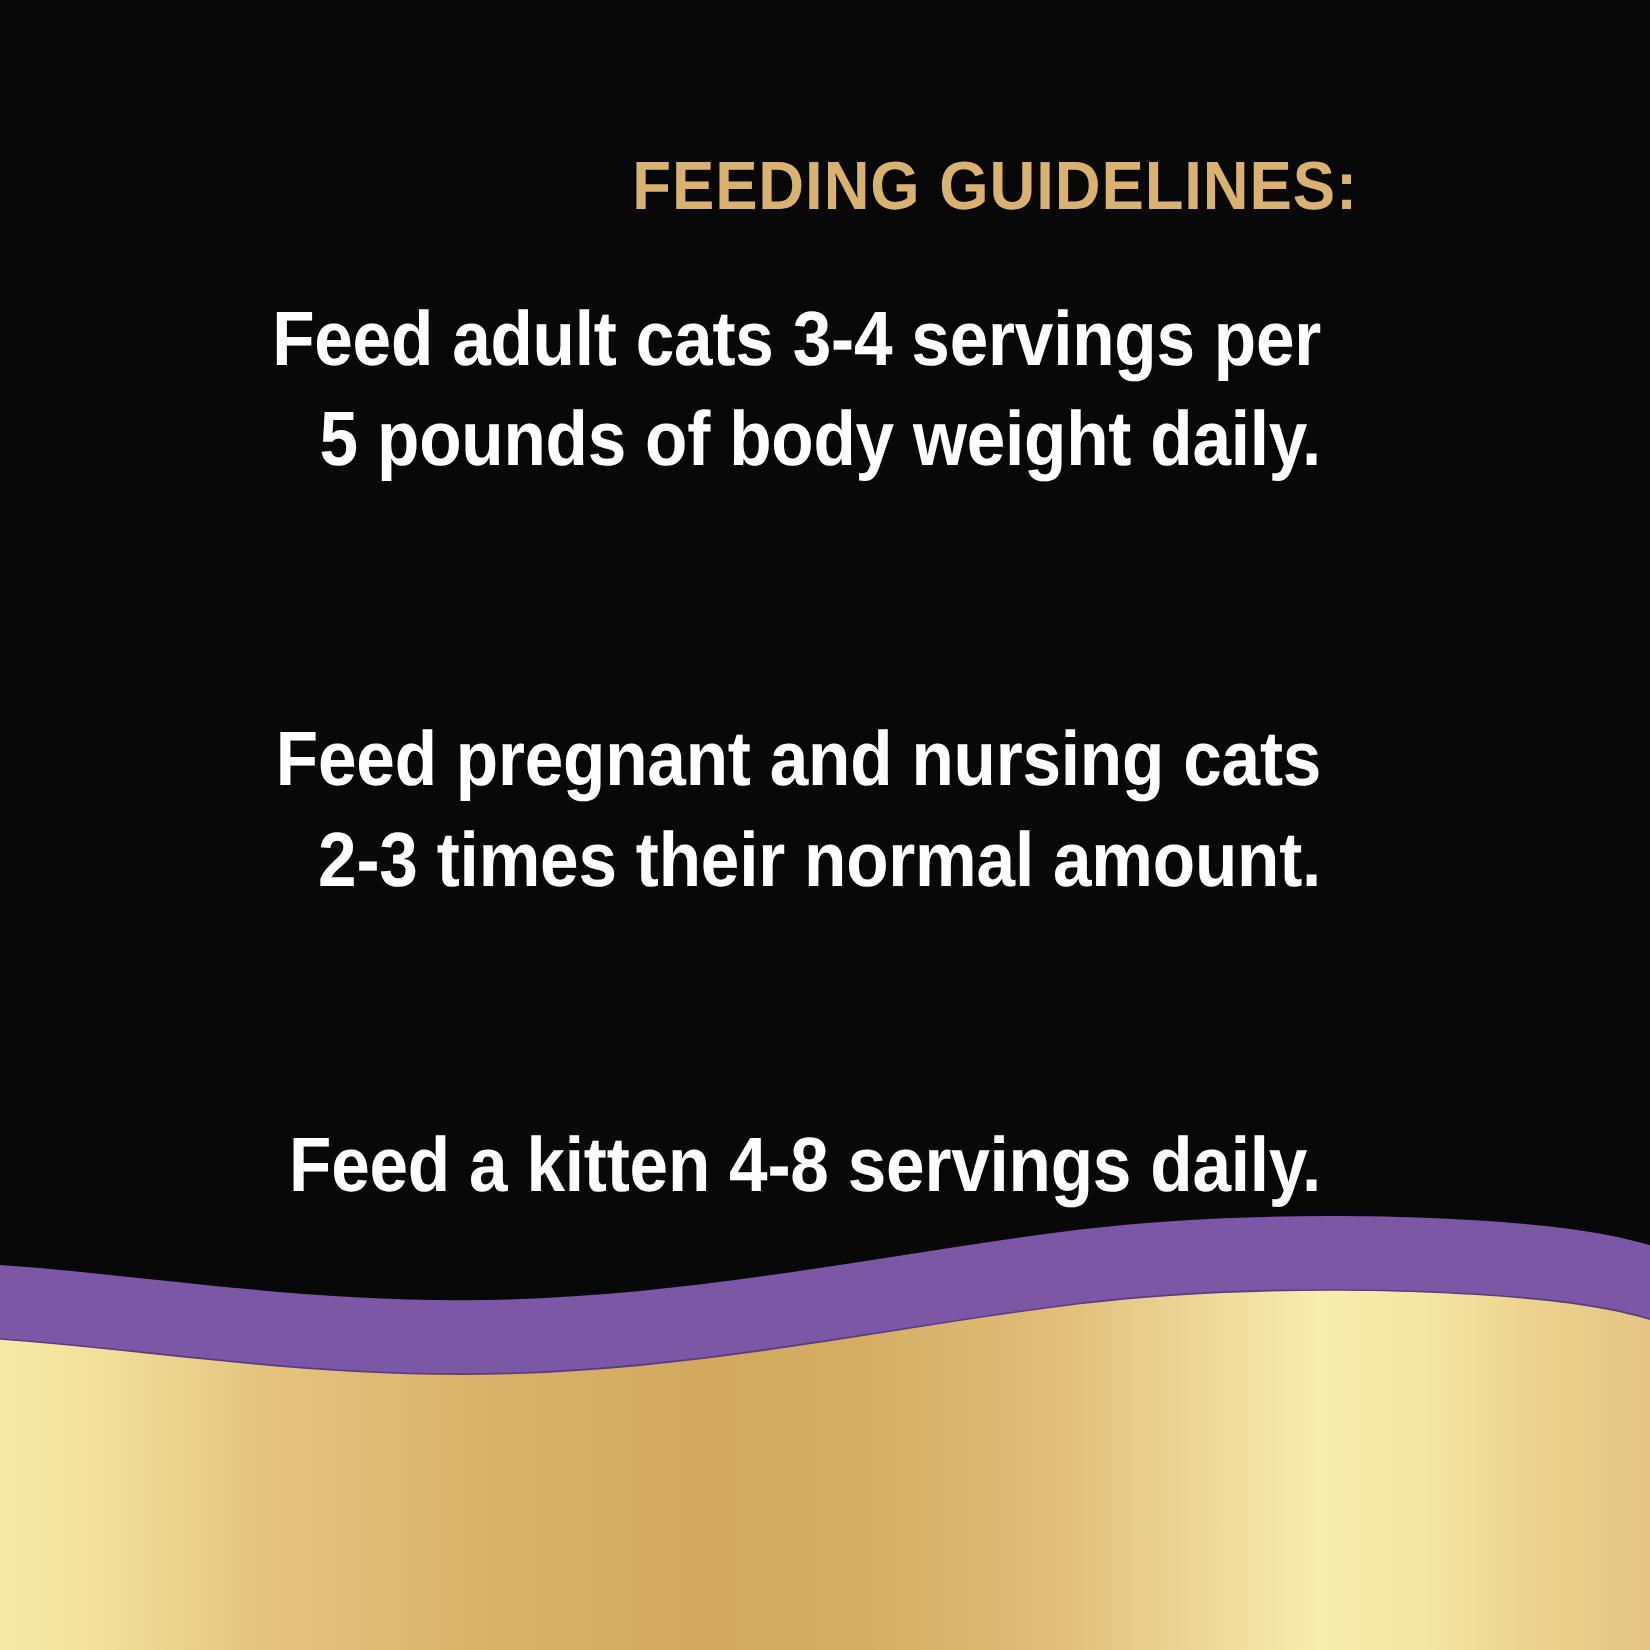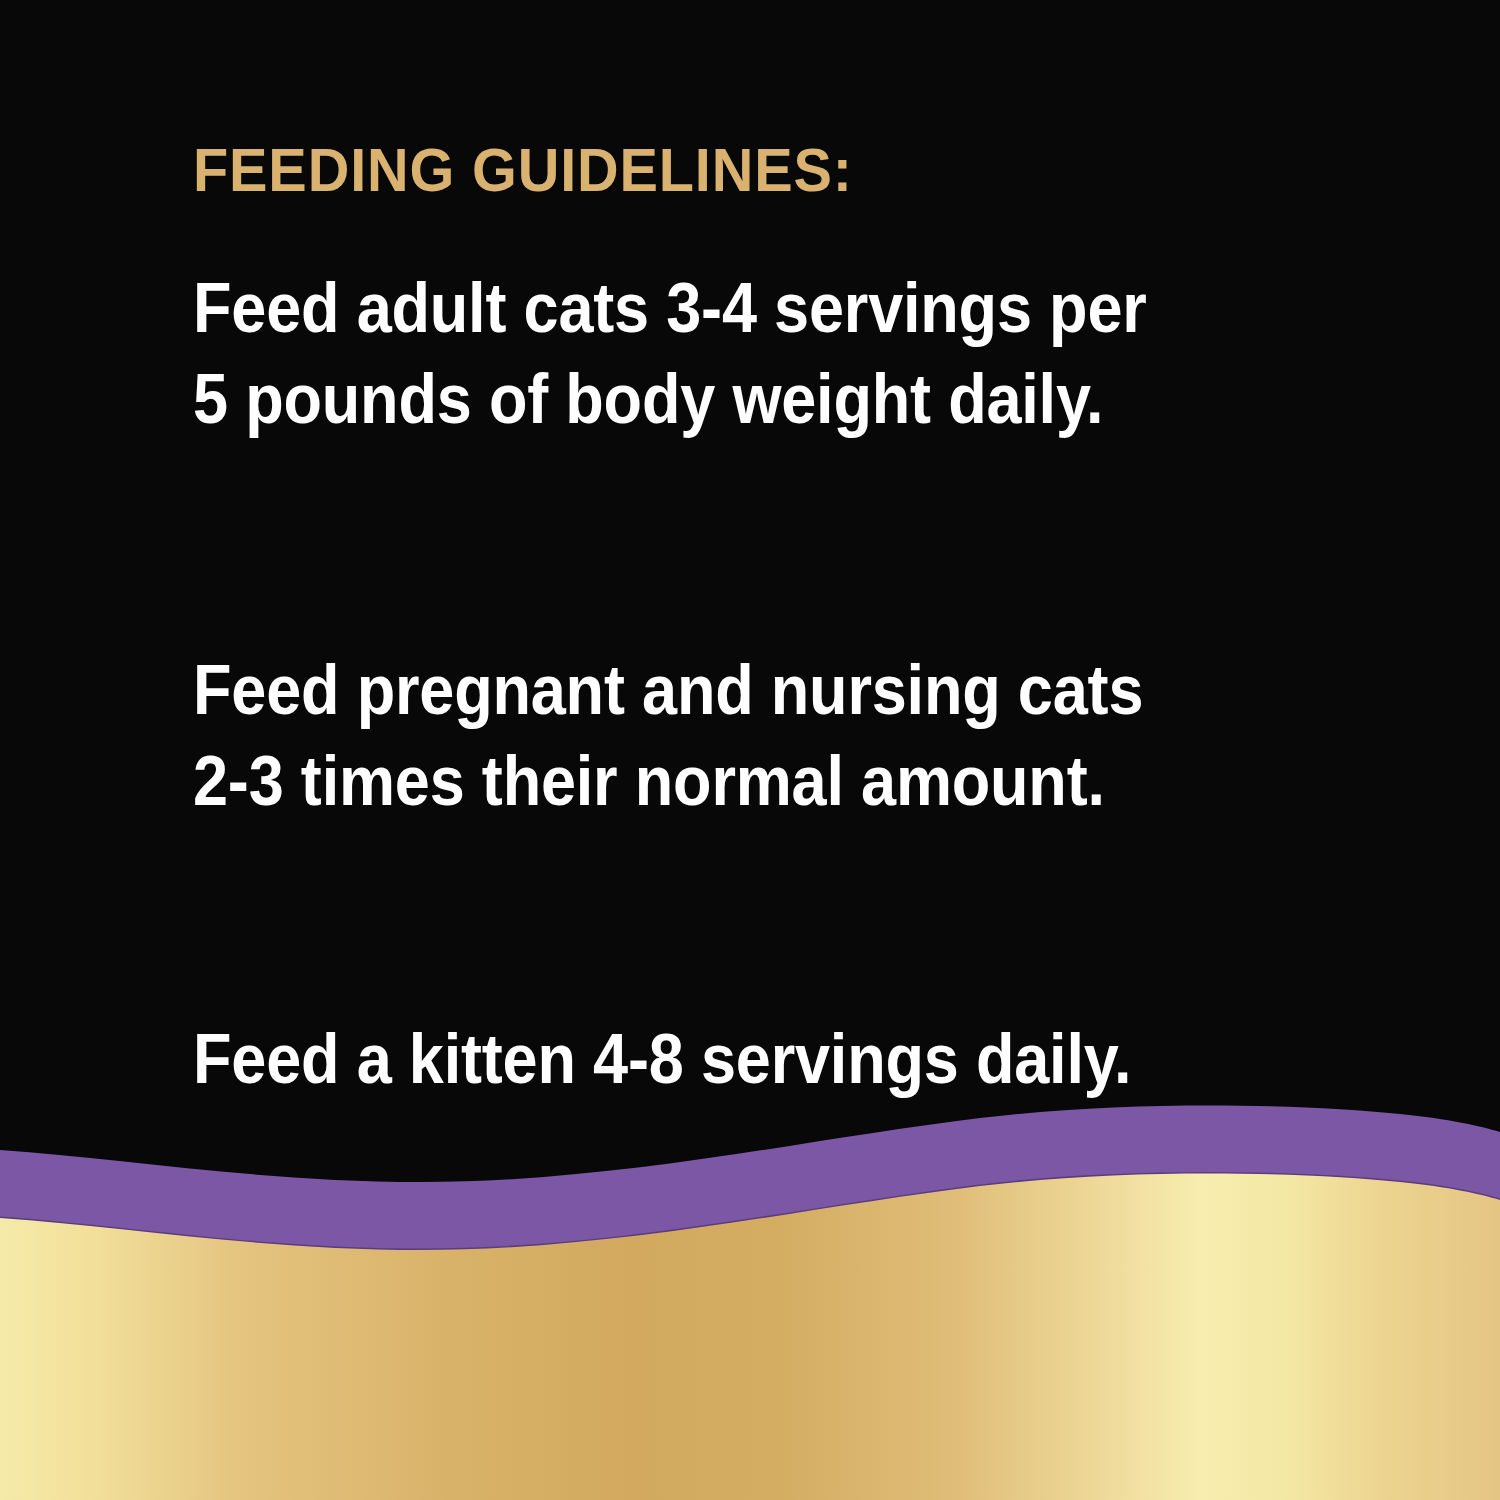--- a/index.html
+++ b/index.html
@@ -17,20 +17,21 @@
     font-family: "Liberation Sans", "DejaVu Sans", sans-serif;
     -webkit-font-smoothing: antialiased;
   }
 
   
   #content {
     position: absolute;
     left: 193px;
     top: 139px;
     width: 1120px;
+    text-align: right;
   }
 
   #heading {
     color: #D9B270;
     font-size: 62px;
     font-weight: 700;
     letter-spacing: 0.9px;
     line-height: 1.0;
     margin: 0 0 62px 0;
     transform: scaleX(0.93);

